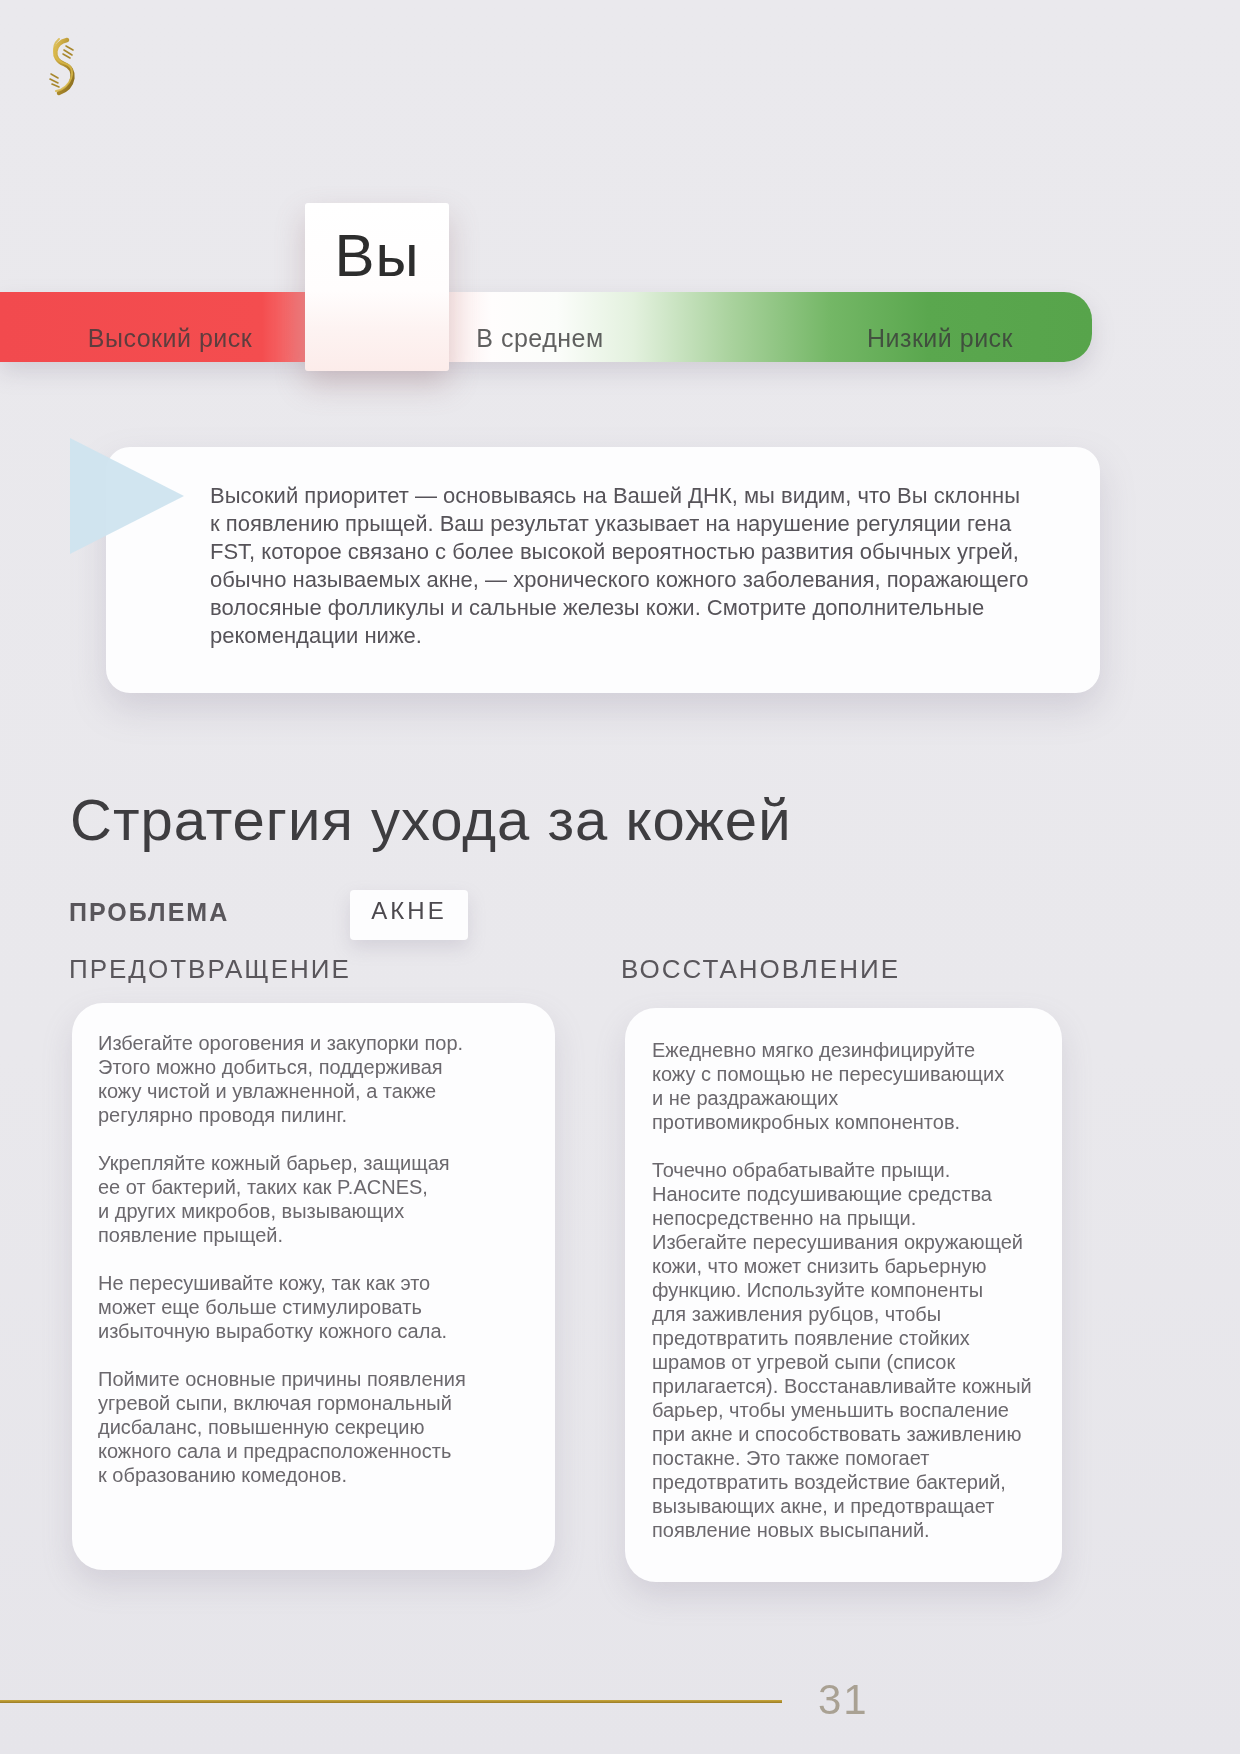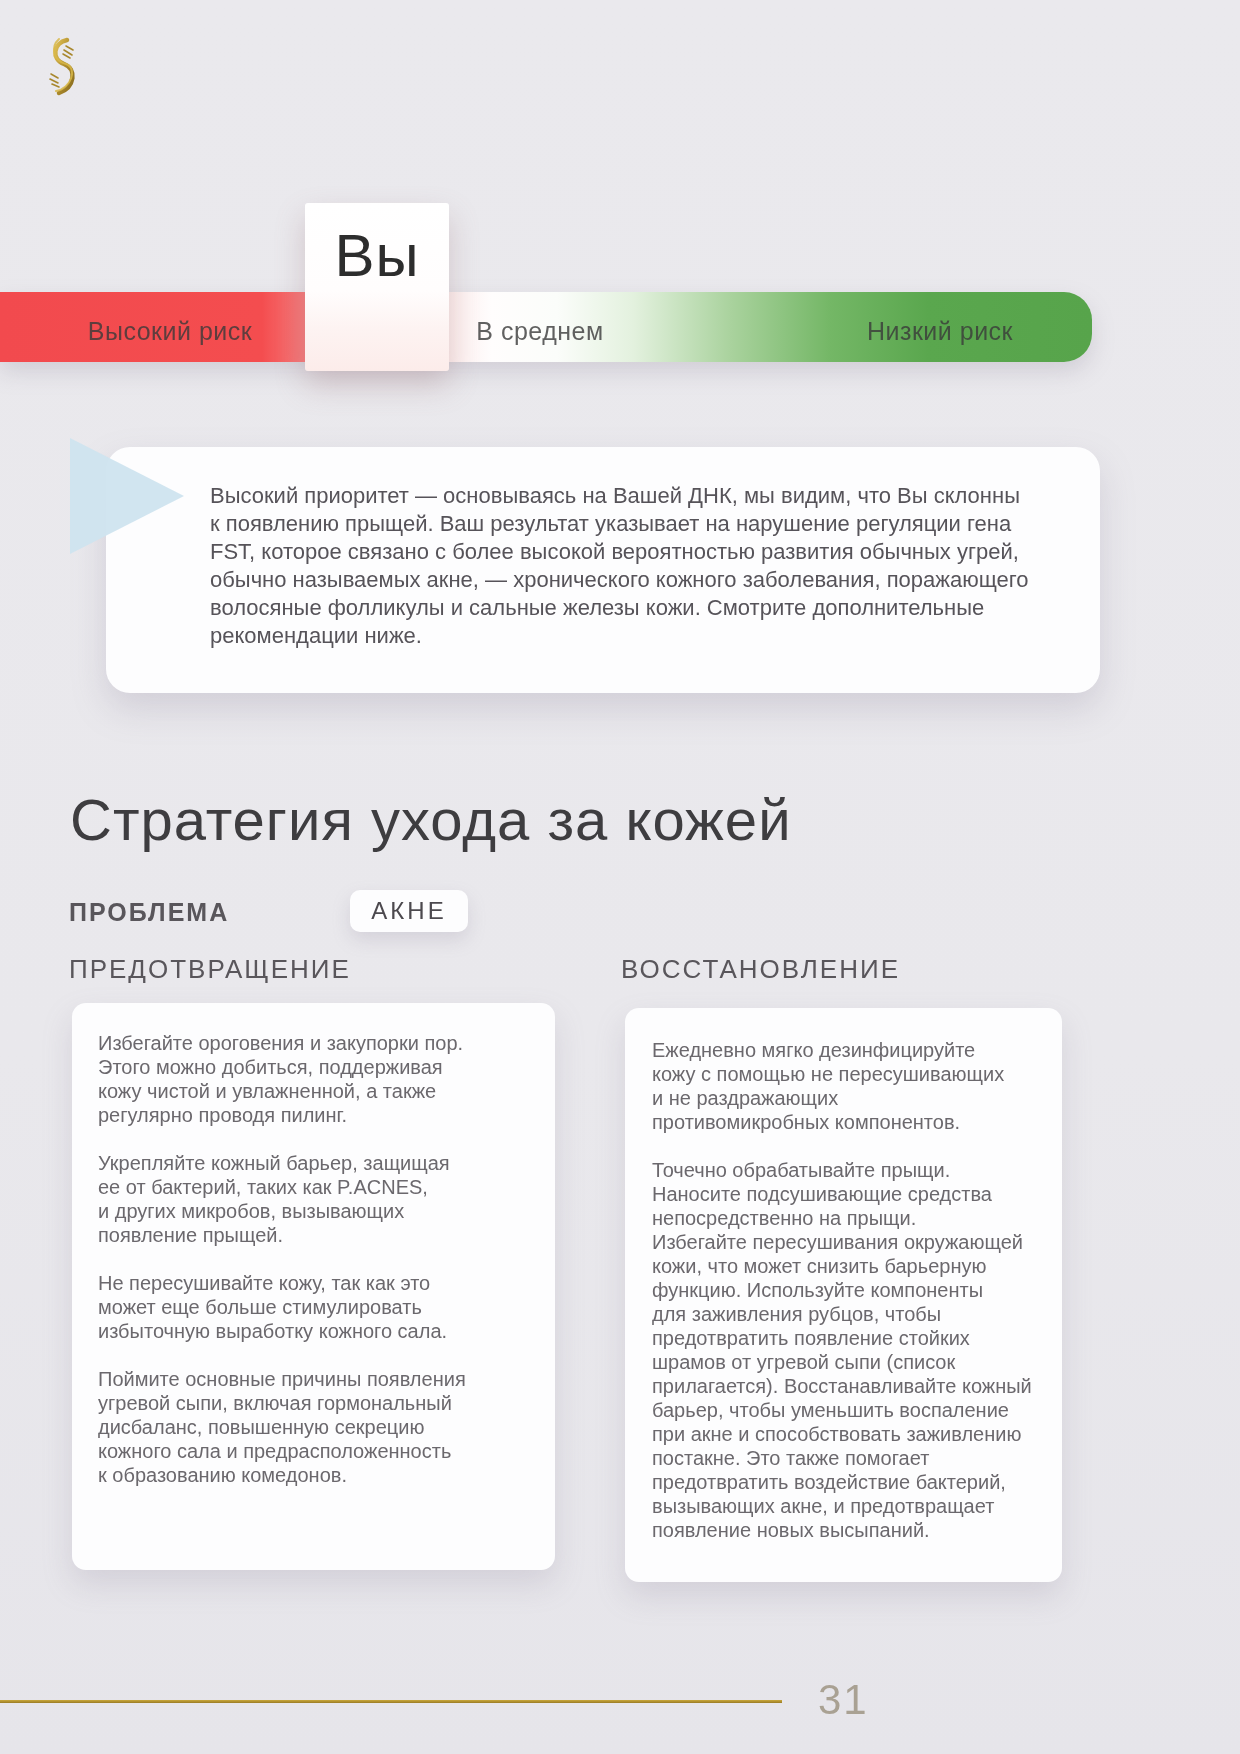--- a/index.html
+++ b/index.html
@@ -26,21 +26,21 @@
     position:absolute;left:0;top:292px;
     width:1092px;height:70px;
     border-radius:0 28px 28px 0;
     background:linear-gradient(90deg,
       #f24a4e 0%, #f44d4f 24%, #fbdad8 36%, #fffdfd 45%,
       #fbfdfa 51%, #e3f1de 58%, #a9d29d 67%, #74b766 76%,
       #5aa74e 85%, #57a44b 100%);
     box-shadow:0 10px 22px rgba(140,130,150,.25);
   }
   .risk-label{
-    position:absolute;top:4px;height:70px;line-height:70px;
+    position:absolute;top:11px;height:70px;line-height:70px;
     text-align:center;font-size:25px;font-weight:300;
     color:#3a3a3a;opacity:.8;letter-spacing:.5px;
   }
   .risk-label.high{left:0;width:340px;}
   .risk-label.medium{left:370px;width:340px;text-align:center;}
   .risk-label.low{left:770px;width:340px;}
   .you-card{
     position:absolute;left:305px;top:203px;
     width:144px;height:168px;border-radius:3px;
     background:linear-gradient(180deg,#ffffff 0%,#fffdfd 52%,#fdf3f2 75%,#fcecea 100%);
@@ -77,33 +77,33 @@
     position:absolute;left:70px;top:786px;
     font-size:58px;font-weight:200;letter-spacing:1px;
     color:#3e3d40;
   }
   .problem-label{
     position:absolute;left:69px;top:898px;
     font-size:25px;font-weight:700;letter-spacing:2px;color:#59565b;
   }
   .problem-badge{
     position:absolute;left:350px;top:890px;
-    width:118px;height:42px;border-radius:10px;
+    width:118px;height:50px;border-radius:4px;
     background:#fdfdfe;box-shadow:0 8px 18px rgba(140,130,155,.22);
     text-align:center;line-height:42px;
     font-size:24px;font-weight:300;letter-spacing:3px;color:#4c494e;
   }
   .col-heading{
     position:absolute;top:954px;
     font-size:26px;font-weight:300;letter-spacing:2px;color:#59565b;
   }
   .col-heading.left{left:69px;}
   .col-heading.right{left:621px;}
   .body-card{
-    position:absolute;border-radius:14px;
+    position:absolute;border-radius:31px;
     background:#fdfdfe;
     box-shadow:0 14px 30px rgba(140,130,155,.22);
   }
   .body-card.left{left:72px;top:1003px;width:483px;height:567px;}
   .body-card.right{left:625px;top:1008px;width:437px;height:574px;}
   .body-text{
     position:absolute;
     font-size:20px;line-height:24px;font-weight:300;
     color:#6b686d;white-space:pre-line;
   }

